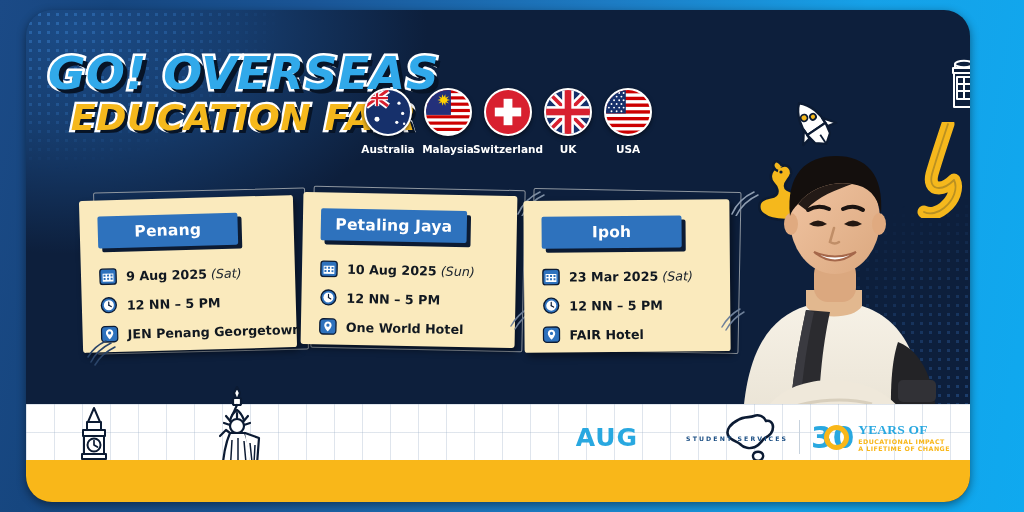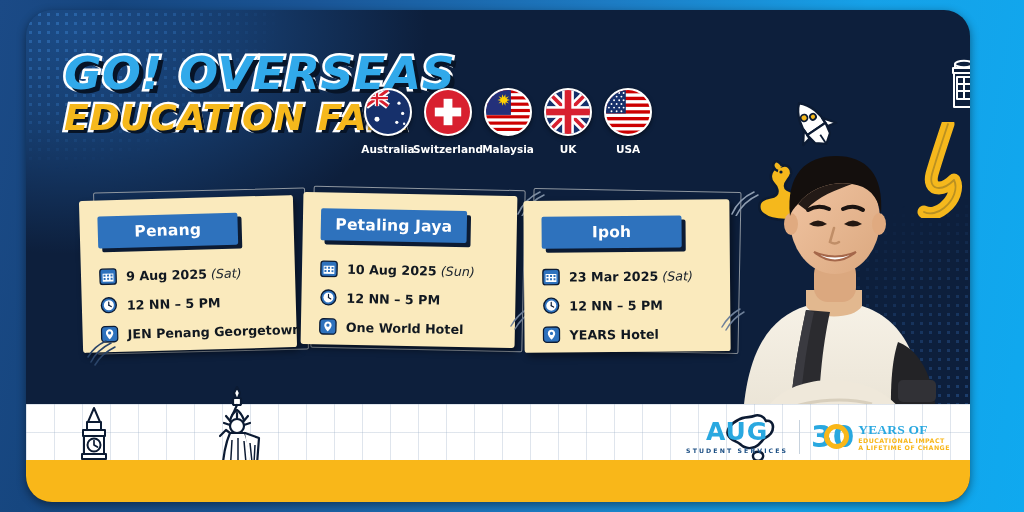--- a/index.html
+++ b/index.html
@@ -43,21 +43,21 @@
     opacity: .85;
   }
   #ht-br {
     right: 0; top: 120px; width: 260px; height: 300px;
     background-image: radial-gradient(#1d3e6d 1.6px, transparent 1.8px);
     -webkit-mask-image: radial-gradient(ellipse 230px 260px at 100% 90%, #000 0%, rgba(0,0,0,.6) 45%, transparent 80%);
     mask-image: radial-gradient(ellipse 230px 260px at 100% 90%, #000 0%, rgba(0,0,0,.6) 45%, transparent 80%);
   }
 
   
-  #title-block { position: absolute; left: 38px; top: 42px; }
+  #title-block { position: absolute; left: 22px; top: 42px; text-align: center; }
   .title-line {
     font-weight: 900;
     font-style: italic;
     letter-spacing: .5px;
     line-height: 1;
     white-space: nowrap;
     font-family: "DejaVu Sans", sans-serif;
   }
   #title-go {
     font-size: 44px;
@@ -177,21 +177,21 @@
   }
   #gold {
     position: absolute; left: 0; right: 0; bottom: 0;
     height: 42px;
     background: #f9b719;
   }
   #logos {
     position: absolute; right: 20px; bottom: 48px;
     display: flex; align-items: center; gap: 11px;
   }
-  .aug-logo { display: flex; flex-direction: column; align-items: center; }
+  .aug-logo { display: flex; flex-direction: row; align-items: center; gap: 48px; }
   .aug-word {
     font-size: 25px; font-weight: 900; letter-spacing: 1px;
     color: #29a8e0; line-height: 1;
     font-family: "DejaVu Sans", sans-serif;
   }
   .aug-sub {
     font-size: 6.2px; font-weight: 700; letter-spacing: 2.1px;
     color: #1c4f84; margin-top: 3px;
     font-family: "DejaVu Sans", sans-serif;
   }
@@ -254,47 +254,47 @@
             <circle cx="52" cy="46" r="1.6" fill="#fff"></circle>
           </svg>
         </div>
         <div class="flag-label">Australia</div>
       </div>
 
 
       <div class="flag-item">
         <div class="flag-circle">
           <svg viewBox="0 0 60 60">
-              <rect width="60" height="60" fill="#d8202f"></rect>
-            <rect x="24" y="12" width="12" height="36" fill="#fff"></rect>
-            <rect x="12" y="24" width="36" height="12" fill="#fff"></rect>
-            </svg>
-        </div>
-        <div class="flag-label">Switzerland</div>
-      </div>
-
-      <div class="flag-item">
-        <div class="flag-circle">
-          <svg viewBox="0 0 60 60">
               <rect width="60" height="60" fill="#fff"></rect>
             <g fill="#cc0001">
                 <rect y="0" width="60" height="4.3"></rect>
                 <rect y="8.6" width="60" height="4.3"></rect>
               <rect y="17.2" width="60" height="4.3"></rect>
                 <rect y="25.8" width="60" height="4.3"></rect>
               <rect y="34.4" width="60" height="4.3"></rect>
                 <rect y="43" width="60" height="4.3"></rect>
               <rect y="51.6" width="60" height="4.3"></rect>
               </g>
             <rect width="34" height="34" fill="#23307a"></rect>
             <path d="M24 6 A11 11 0 1 0 24 28 A8.6 8.6 0 1 1 24 6 Z" fill="#ffd100"></path>
             <path d="M27 17 l2.6-5.2 .6 5.8 5.4-2.2-3.8 4.4 5.6 1.6-5.6 1.6 3.8 4.4-5.4-2.2-.6 5.8L27 25.8l-2.6 5.2-.6-5.8-5.4 2.2 3.8-4.4L16.6 21.4l5.6-1.6-3.8-4.4 5.4 2.2.6-5.8Z" fill="#ffd100" transform="translate(2,-4) scale(.82)"></path>
           </svg>
         </div>
         <div class="flag-label">Malaysia</div>
+      </div>
+
+      <div class="flag-item">
+        <div class="flag-circle">
+          <svg viewBox="0 0 60 60">
+              <rect width="60" height="60" fill="#d8202f"></rect>
+            <rect x="24" y="12" width="12" height="36" fill="#fff"></rect>
+            <rect x="12" y="24" width="36" height="12" fill="#fff"></rect>
+            </svg>
+        </div>
+        <div class="flag-label">Switzerland</div>
       </div>
 
       <div class="flag-item">
         <div class="flag-circle">
           <svg viewBox="0 0 60 60">
               <rect width="60" height="60" fill="#16306b"></rect>
             <g stroke="#fff" stroke-width="12">
                 <path d="M0 0 L60 60 M60 0 L0 60"></path>
               </g>
             <g stroke="#d8202f" stroke-width="5">
@@ -511,21 +511,21 @@
               <span>12 NN – 5 PM</span>
             </div>
             <div class="card-row">
               <span class="row-icon">
                 <svg viewBox="0 0 20 20">
                     <rect x="1" y="1.5" width="18" height="17" rx="4" fill="#2e72bd" stroke="#0c1b33" stroke-width="1.5"></rect>
                   <path d="M10 4.6c-2.3 0-4.1 1.8-4.1 4.1 0 3 4.1 6.9 4.1 6.9s4.1-3.9 4.1-6.9c0-2.3-1.8-4.1-4.1-4.1z" fill="#fff"></path>
                   <circle cx="10" cy="8.6" r="1.8" fill="#2e72bd"></circle>
                   </svg>
               </span>
-              <span>YEARS Hotel</span>
+              <span>FAIR Hotel</span>
             </div>
           </div>
         </div>
         <svg class="swoosh" style="left:206px;top:-10px;" width="30" height="26" viewBox="0 0 30 26">
           <g fill="none" stroke="#8d9cb0" stroke-width="1.6" stroke-linecap="round">
             <path d="M2 24 C6 15 13 7 24 2"></path>
               <path d="M6 26 C10 18 17 10 28 5"></path>
             </g>
           </svg>
         <svg class="swoosh" style="left:196px;top:105px;" width="26" height="26" viewBox="0 0 26 26">

